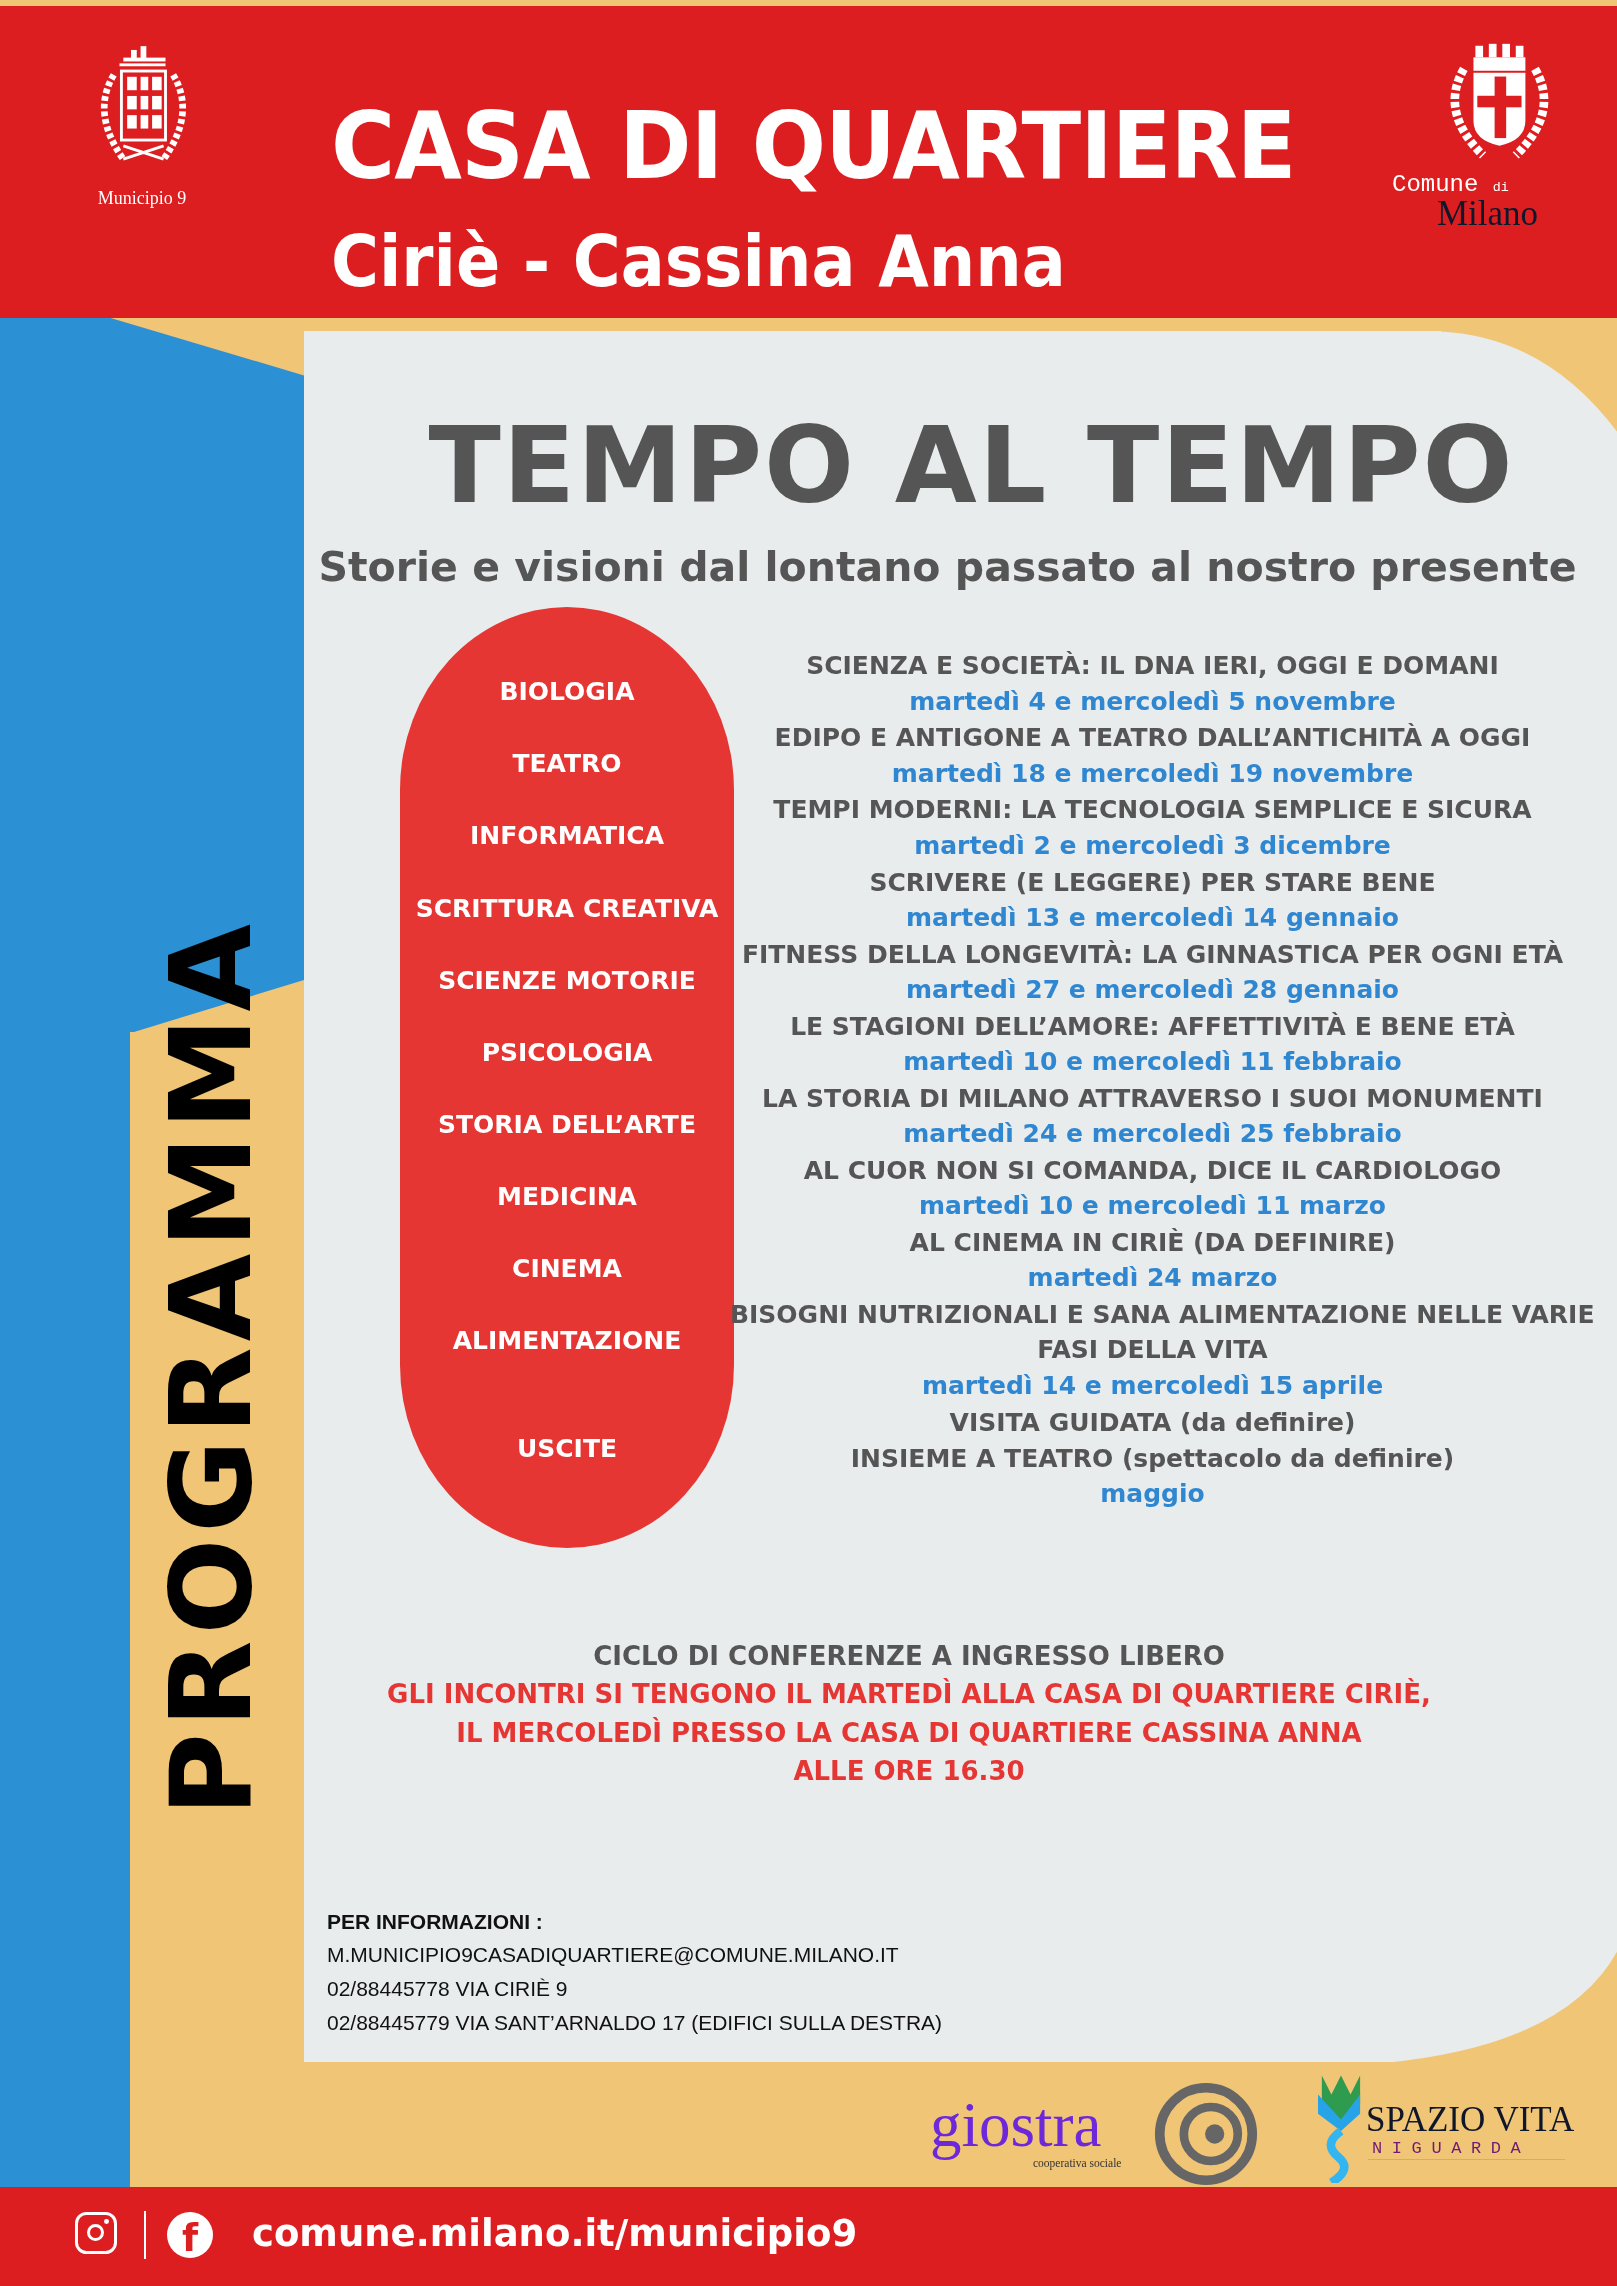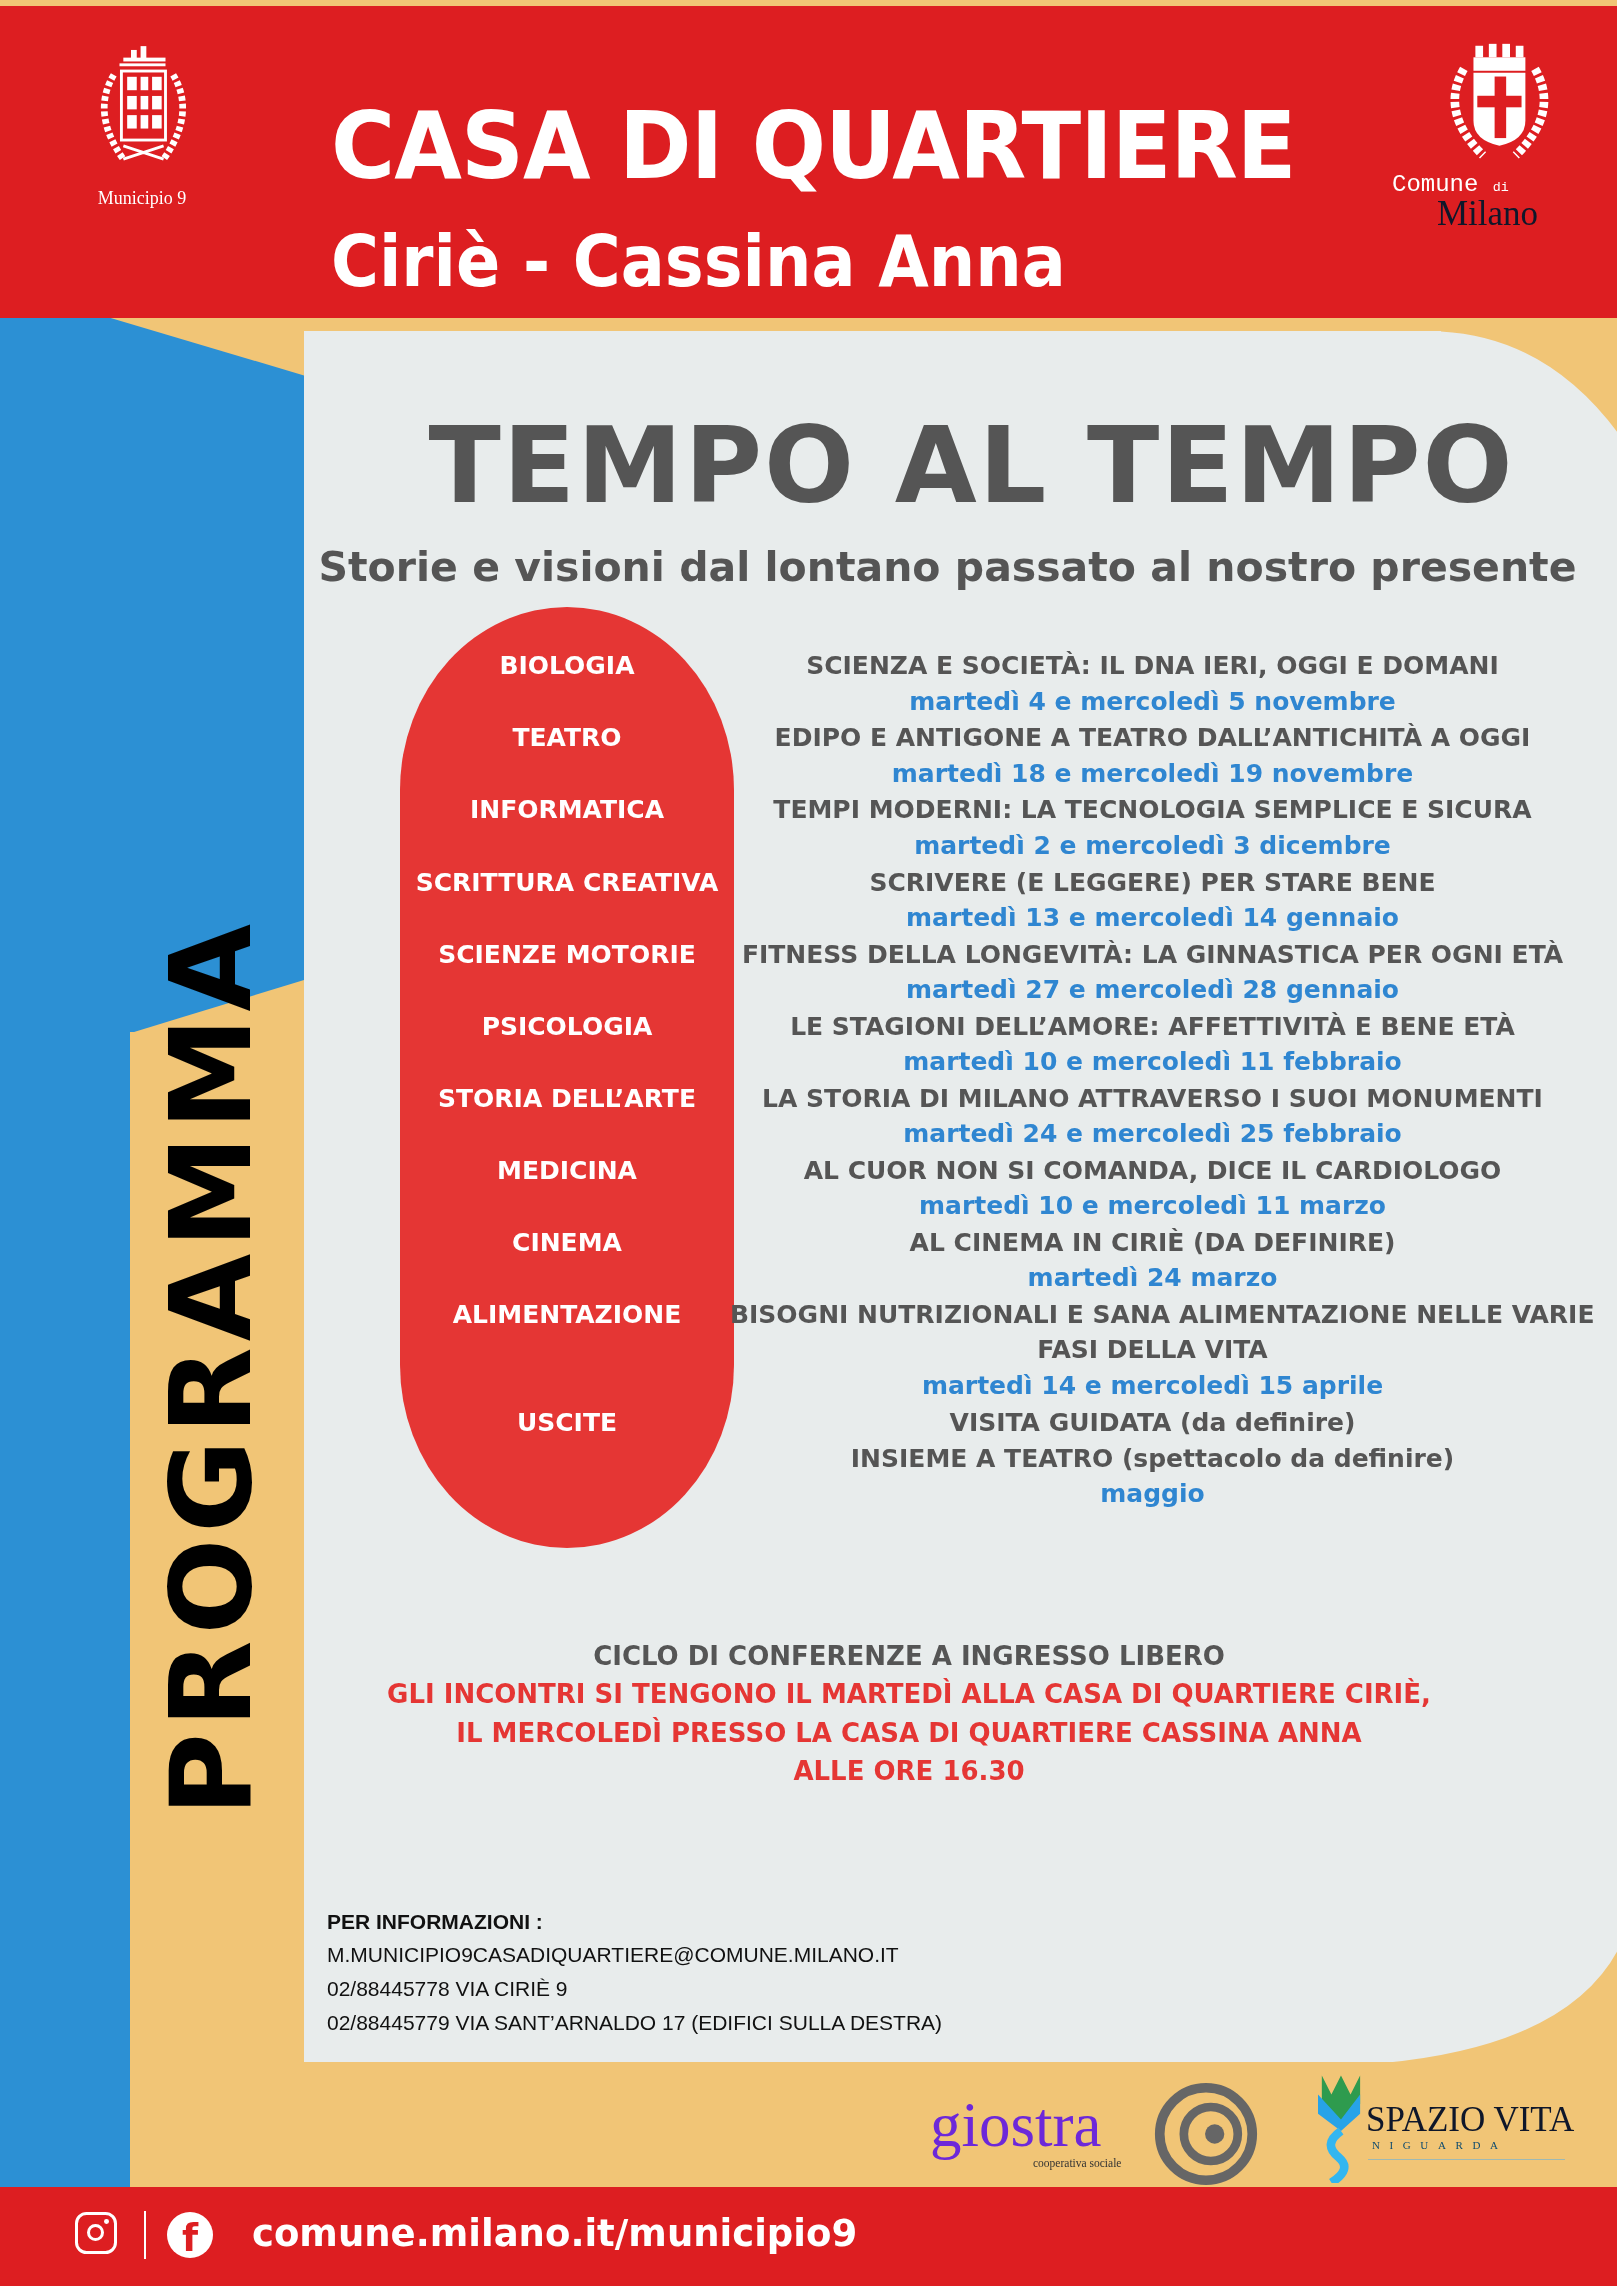--- a/index.html
+++ b/index.html
@@ -30,37 +30,37 @@
   
   .panel { position: absolute; left: 304px; top: 331px; width: 1314px; height: 1731px; background: #e8ecec; border-radius: 0 0 0 0; }
   .panel-curve-top { position: absolute; left: 1441px; top: 318px; width: 177px; height: 115px; }
   .panel-curve-bottom { position: absolute; left: 1345px; top: 1950px; width: 273px; height: 113px; }
 
   .title { position: absolute; left: 304px; top: 413px; width: 1335px; text-align: center; color: #555555; font-weight: bold; font-size: 106px; line-height: 1; font-family: "DejaVu Sans", sans-serif; letter-spacing: 1.9px; }
   .subtitle { position: absolute; left: 304px; top: 543px; width: 1287px; text-align: center; color: #555555; font-weight: bold; font-size: 41px; font-family: "DejaVu Sans", sans-serif; }
 
   .pill { position: absolute; left: 400px; top: 607px; width: 334px; height: 941px; background: #e53634; border-radius: 167px / 183px; }
 
-  .cat { position: absolute; left: 400px; width: 334px; text-align: center; color: #fff; font-weight: bold; font-size: 25px; font-family: "DejaVu Sans", sans-serif; }
+  .cat { position: absolute; left: 400px; width: 334px; text-align: center; color: #fff; font-weight: bold; font-size: 25px; font-family: "DejaVu Sans", sans-serif; margin-top: 26px; }
   .row-title { position: absolute; left: 730px; width: 845px; text-align: center; color: #555555; font-weight: bold; font-size: 25px; font-family: "DejaVu Sans", sans-serif; white-space: nowrap; }
   .row-date { position: absolute; left: 730px; width: 845px; text-align: center; color: #2f86d1; font-weight: bold; font-size: 25px; font-family: "DejaVu Sans", sans-serif; white-space: nowrap; }
 
   .note-grey { position: absolute; left: 304px; top: 1641px; width: 1210px; text-align: center; color: #555555; font-weight: bold; font-size: 26px; font-family: "DejaVu Sans", sans-serif; }
   .note-red { position: absolute; left: 304px; width: 1210px; text-align: center; color: #e53634; font-weight: bold; font-size: 26px; font-family: "DejaVu Sans", sans-serif; }
 
   .info { position: absolute; left: 327px; color: #111; font-size: 21px; font-family: "Liberation Sans", sans-serif; }
   .info.bold { font-weight: bold; }
 
   
   .giostra { position: absolute; left: 930px; top: 2094px; color: #6d28d9; font-family: "Liberation Serif", serif; font-weight: normal; font-size: 63px; line-height: 1; }
   .giostra-sub { position: absolute; left: 1033px; top: 2157px; color: #333; font-family: "Liberation Serif", serif; font-size: 11.5px; }
   .giostra-spiral { position: absolute; left: 1153px; top: 2081px; width: 106px; height: 106px; }
   .spazio-icon { position: absolute; left: 1318px; top: 2075px; width: 67px; height: 108px; }
   .spazio-t1 { position: absolute; left: 1366px; top: 2102px; color: #0f172a; font-family: "Liberation Serif", serif; font-size: 35px; line-height: 1; }
-  .spazio-t2 { position: absolute; left: 1372px; top: 2139px; color: #0c4a6e; font-family: Liberation Serif, serif; font-size: 11px; letter-spacing: 9.6px; }
+  .spazio-t2 { position: absolute; left: 1372px; top: 2139px; color: #701a75; font-family: Liberation Mono, monospace; font-size: 17px; letter-spacing: 9.6px; }
   .spazio-line { position: absolute; left: 1368px; top: 2159px; width: 197px; height: 1px; background: #9fb9b3; }
 
   
   .footer { position: absolute; left: 0; top: 2187px; width: 1618px; height: 100px; background: #dd1e21; }
   .ig-icon { position: absolute; left: 75px; top: 2212px; width: 42px; height: 42px; border: 3.8px solid #fff; border-radius: 11.5px; }
   .ig-icon::before { content: ""; position: absolute; left: 8.6px; top: 8.6px; width: 17.3px; height: 17.3px; border: 3.8px solid #fff; border-radius: 50%; box-sizing: border-box; }
   .ig-icon::after { content: ""; position: absolute; right: 4.8px; top: 3.8px; width: 4.8px; height: 4.8px; background: #fff; border-radius: 50%; }
   .sep { position: absolute; left: 144px; top: 2211px; width: 1.9px; height: 48px; background: #fff; }
   .fb-icon { position: absolute; left: 167px; top: 2212px; width: 46px; height: 46px; background: #fff; border-radius: 50%; color: #dd1e21; font-weight: bold; font-size: 37px; text-align: center; line-height: 54px; font-family: "DejaVu Sans", sans-serif; overflow: hidden; }
   .footer-url { position: absolute; left: 252px; top: 2212px; color: #fff; font-weight: bold; font-size: 37px; font-family: "DejaVu Sans", sans-serif; }

